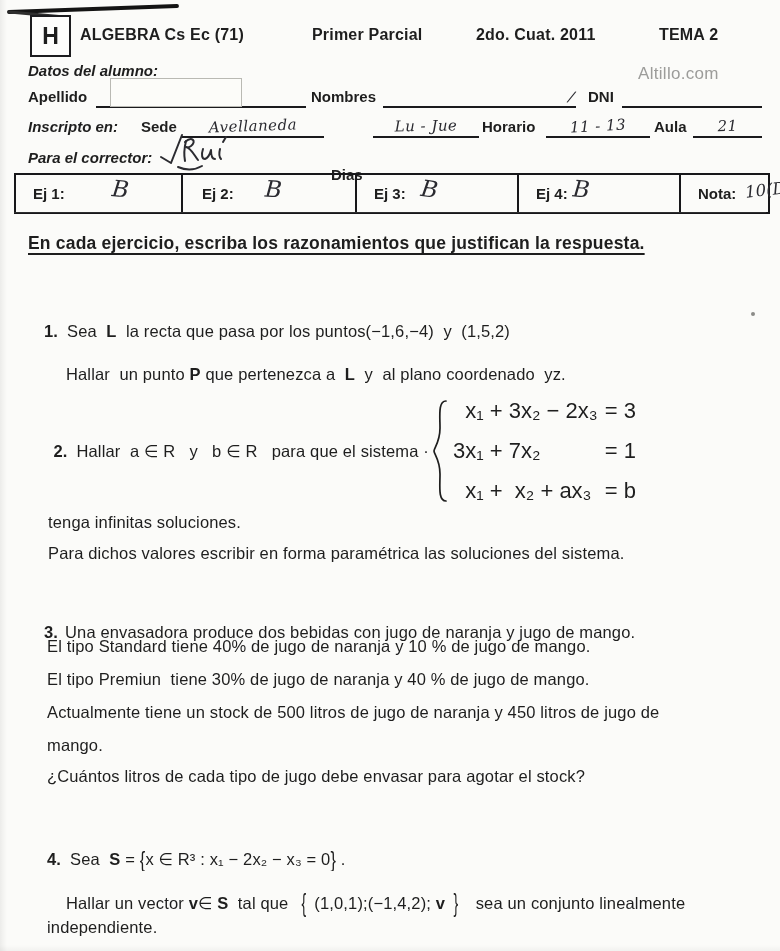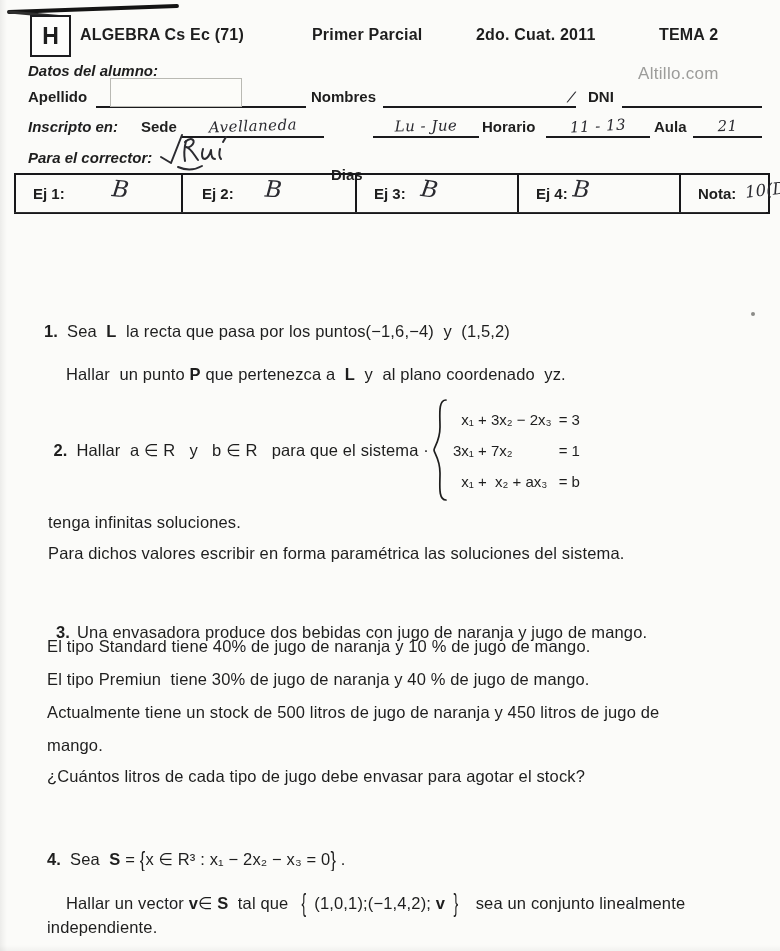--- a/index.html
+++ b/index.html
@@ -46,21 +46,21 @@
   
   .instructions{
     position:absolute;top:233px;left:28px;font-size:17.5px;font-weight:700;letter-spacing:.2px;
     text-decoration:underline;text-decoration-thickness:2px;text-underline-offset:4px;
   }
   
   .qtext{font-size:16.5px;letter-spacing:.15px;white-space:pre;}
   .qtext span{white-space:pre;}
   .num{font-weight:700;margin-right:9px;}
   .q2row{position:absolute;top:398px;left:25px;display:flex;align-items:center;}
-  .sys{display:grid;grid-template-columns:auto auto;column-gap:7px;row-gap:14px;font-size:15px;margin-left:4px;}
+  .sys{display:grid;grid-template-columns:auto auto;column-gap:7px;row-gap:14px;font-size:22px;margin-left:4px;}
   .sys .lhs,.sys .rhs{white-space:pre;}
   .brace{display:inline-block;transform:scaleY(1.3);}
   .brace2{display:inline-block;transform:scaleY(1.55) scaleX(.85);margin:0 3px;}
   .sig{position:absolute;left:156px;top:128px;}
   .strayslash{position:absolute;left:569px;top:88px;font-size:15px;transform:rotate(12deg);}
 </style>
 </head>
 <body>
 
 <div class="page">
@@ -139,20 +139,21 @@
       <span class="lbl">Ej 4:</span>
       <span class="hand gval">B</span>
     </div>
     <div class="gcell gc5">
       <span class="lbl">Nota:</span>
       <span class="hand gval">10(Diez)</span>
     </div>
   </div>
   <div class="tbl-underline"></div>
 
+  <div class="instructions">En cada ejercicio, escriba los razonamientos que justifican la respuesta.</div>
 
   <div class="abs qtext" style="left:25px;top:303px;">
     <span class="num">1.</span><span><span>Sea  </span><span style="font-weight: 700;">L</span><span>  la recta que pasa por los puntos(−1,6,−4)  y  (1,5,2)</span></span>
   </div>
   <div class="abs qtext" style="left:47px;top:346px;">
     <span><span>Hallar  un punto </span><span style="font-weight: 700;">P</span><span> que pertenezca a  </span><span style="font-weight: 700;">L</span><span>  y  al plano coordenado  yz.</span></span>
   </div>
 
   <div class="q2row">
     <span class="qtext">
@@ -166,21 +167,21 @@
       <span class="rhs">= 3</span>
       <span class="lhs">3x₁ + 7x₂</span>
       <span class="rhs">= 1</span>
       <span class="lhs">  x₁ +  x₂ + ax₃</span>
       <span class="rhs">= b</span>
     </div>
   </div>
   <div class="abs qtext" style="left:48px;top:513px;">tenga infinitas soluciones.</div>
   <div class="abs qtext" style="left:48px;top:544px;">Para dichos valores escribir en forma paramétrica las soluciones del sistema.</div>
 
-  <div class="abs qtext" style="left:37px;top:604px;">
+  <div class="abs qtext" style="left:25px;top:604px;">
     <span class="num" style="margin-right:7px;">3.</span><span>Una envasadora produce dos bebidas con jugo de naranja y jugo de mango.</span>
   </div>
   <div class="abs qtext" style="left:47px;top:637px;">El tipo Standard tiene 40% de jugo de naranja y 10 % de jugo de mango.</div>
   <div class="abs qtext" style="left:47px;top:670px;">El tipo Premiun  tiene 30% de jugo de naranja y 40 % de jugo de mango.</div>
   <div class="abs qtext" style="left:47px;top:703px;">Actualmente tiene un stock de 500 litros de jugo de naranja y 450 litros de jugo de</div>
   <div class="abs qtext" style="left:47px;top:736px;">mango.</div>
   <div class="abs qtext" style="left:47px;top:767px;">¿Cuántos litros de cada tipo de jugo debe envasar para agotar el stock?</div>
 
   <div class="abs qtext" style="left:28px;top:831px;">
     <span class="num">4.</span><span><span>Sea  </span><span style="font-weight: 700;">S</span><span> = </span><span class="brace">{</span><span>x ∈ R³ : x₁ − 2x₂ − x₃ = 0</span><span class="brace">}</span><span> .</span></span>

